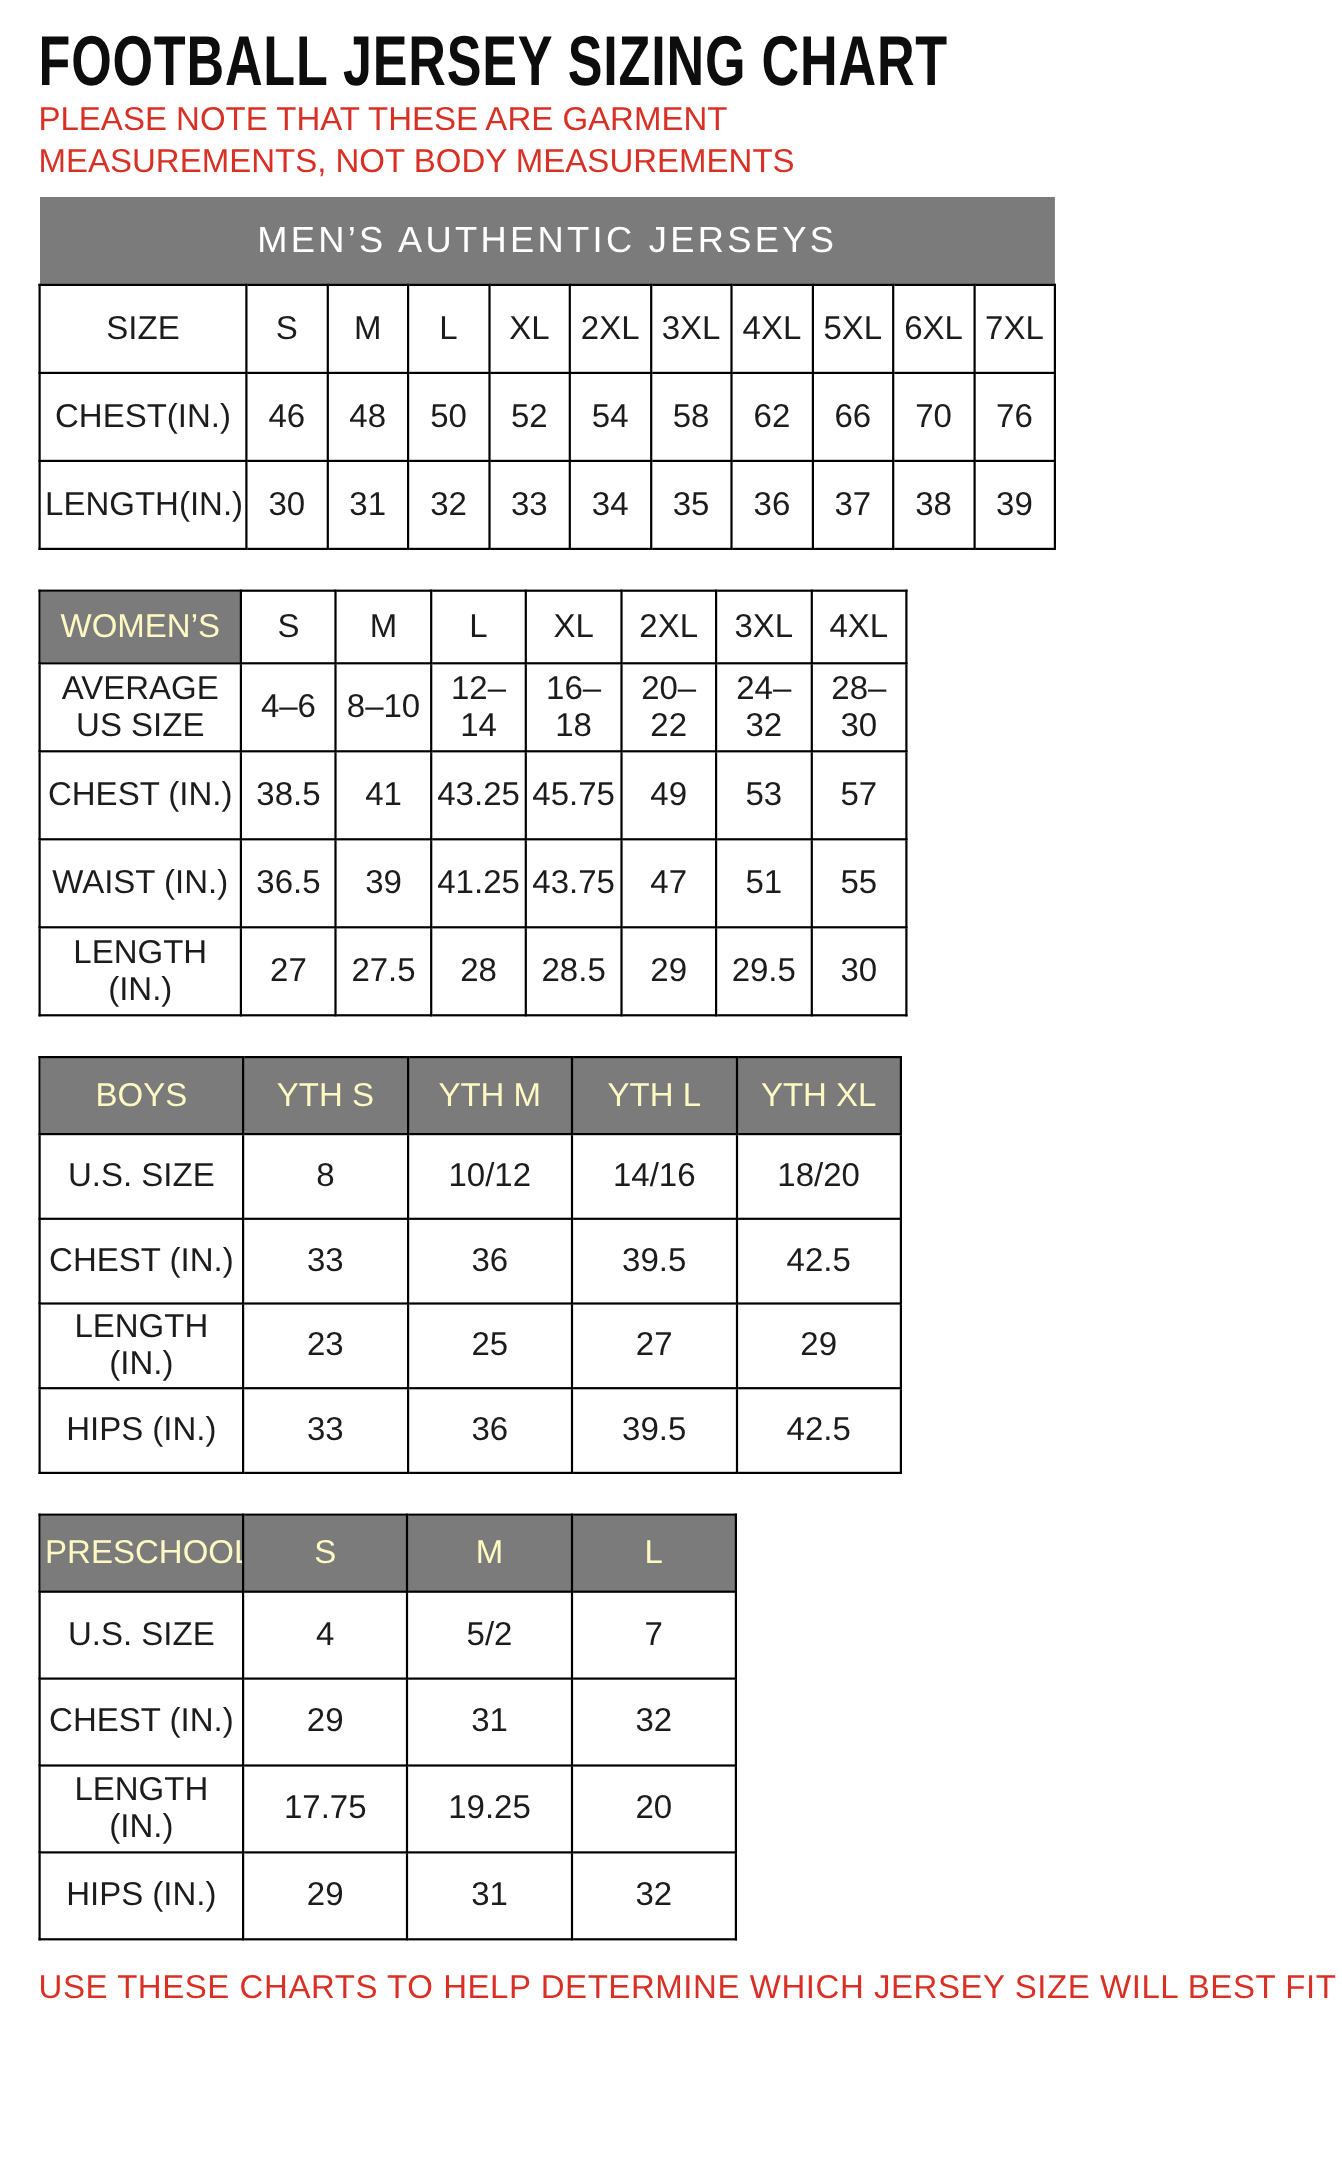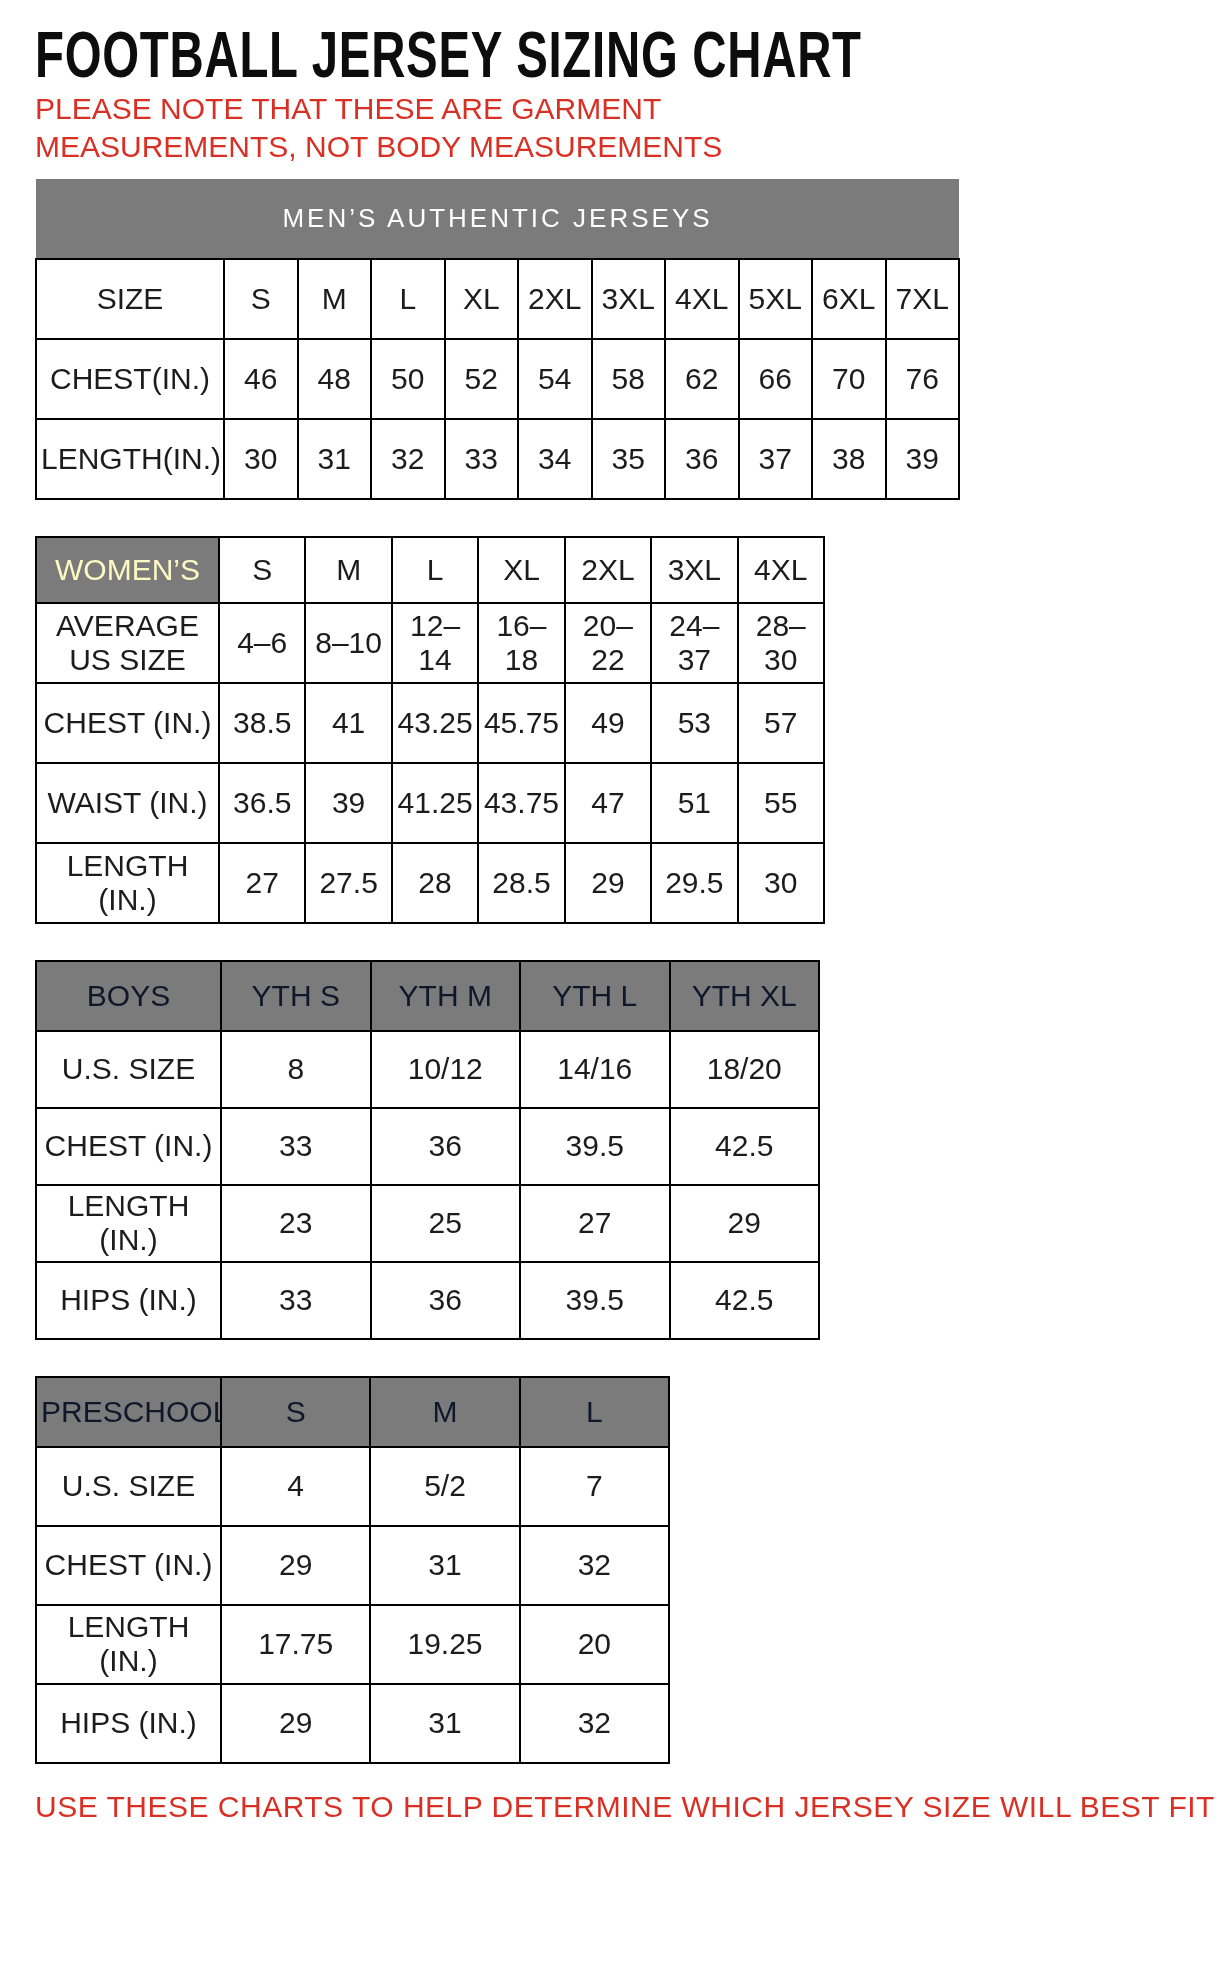--- a/index.html
+++ b/index.html
@@ -46,33 +46,33 @@
     overflow: hidden;
   }
 
   .mens { width: 925px; }
   .mens td { height: 80px; }
   .banner-cell {
     background: #7b7b7b;
     color: #ffffff;
     border: none;
     height: 74px;
-    font-size: 26px;
+    font-size: 33px;
     letter-spacing: 3px;
   }
 
   .womens { width: 790px; }
   .womens td { height: 80px; }
   
   .hdr-first { }
   .hdr-first td { height: 66px; }
   .hdr-first td:first-child { background: #7b7b7b; color: #fef9c3; }
 
   
-  .hdr-all td { background: #7b7b7b; color: #0f172a; }
+  .hdr-all td { background: #7b7b7b; color: #fef9c3; }
 
   .boys { width: 785px; }
   .boys td { height: 77px; }
   .boys .hdr-all td { height: 70px; }
 
   .preschool { width: 635px; margin-bottom: 26px; }
   .preschool td { height: 79px; }
   .preschool .hdr-all td { height: 70px; }
 
   .footer-note {
@@ -180,21 +180,21 @@
         </tr>
     </thead>
     <tbody>
         <tr>
           <td class="label-cell">AVERAGE US SIZE</td>
           <td class="value-cell">4–6</td>
           <td class="value-cell">8–10</td>
           <td class="value-cell">12–14</td>
           <td class="value-cell">16–18</td>
           <td class="value-cell">20–22</td>
-          <td class="value-cell">24–37</td>
+          <td class="value-cell">24–32</td>
           <td class="value-cell">28–30</td>
         </tr>
         <tr>
           <td class="label-cell">CHEST (IN.)</td>
           <td class="value-cell">38.5</td>
           <td class="value-cell">41</td>
           <td class="value-cell">43.25</td>
           <td class="value-cell">45.75</td>
           <td class="value-cell">49</td>
           <td class="value-cell">53</td>

